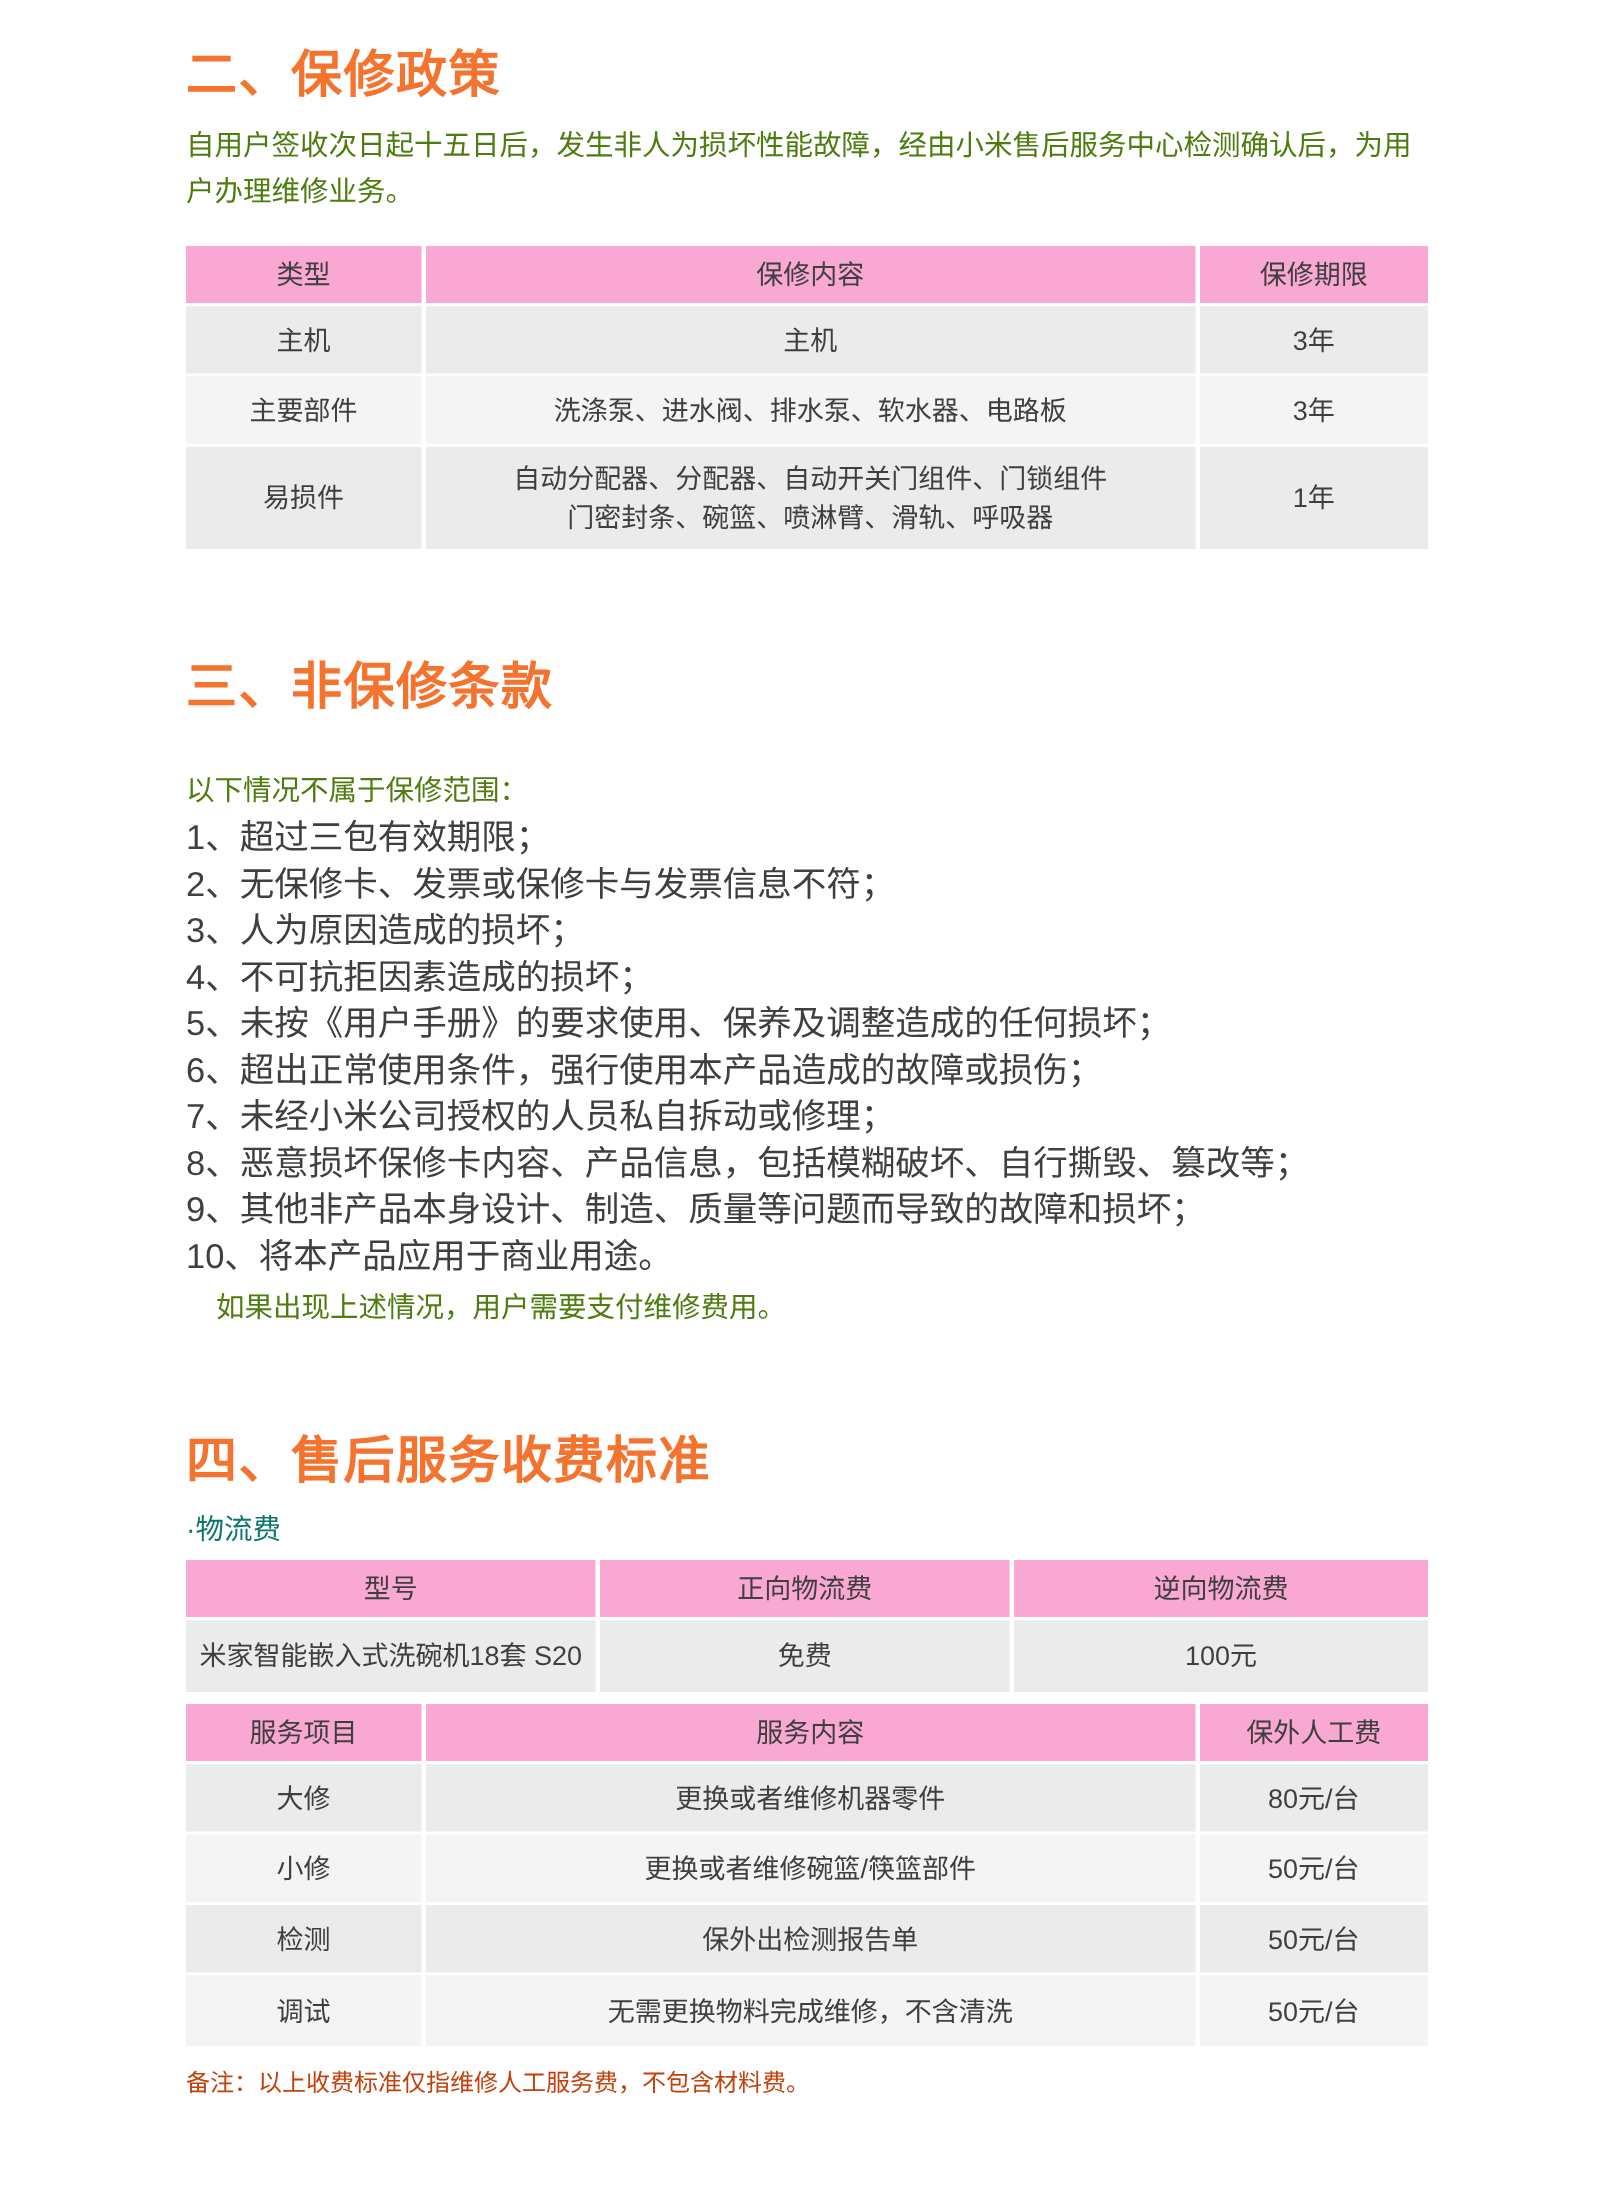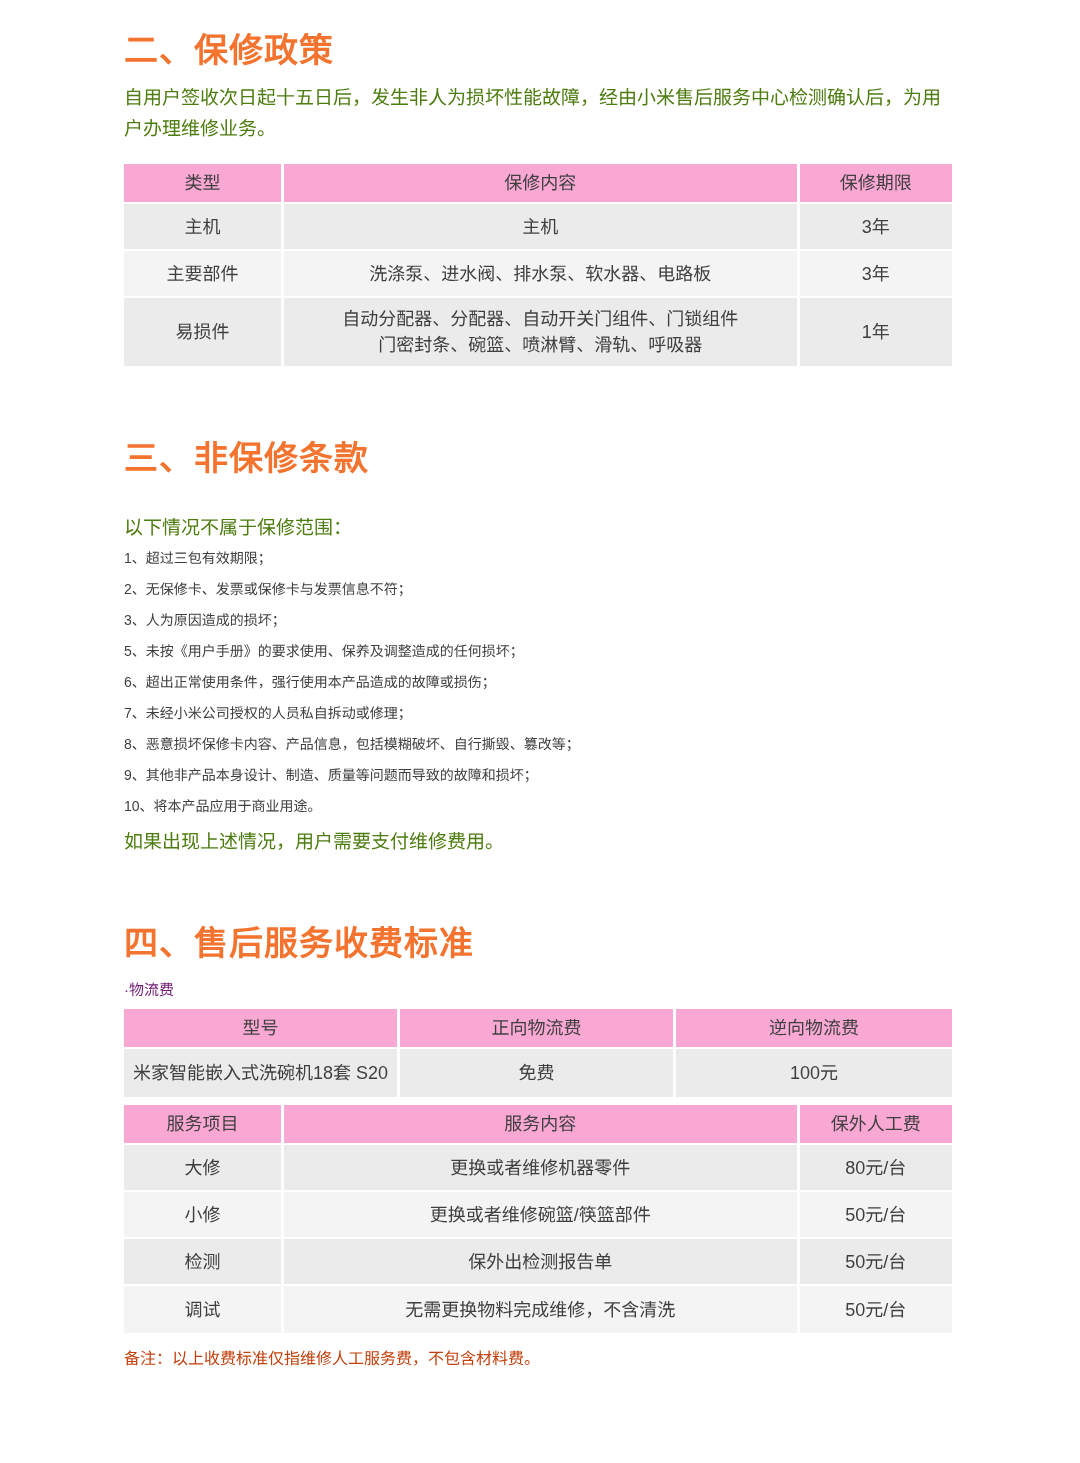--- a/index.html
+++ b/index.html
@@ -17,24 +17,24 @@
   }
   #h2-warranty { margin-top:30px; }
   #h2-nonwarranty { margin-top:72px; }
   #h2-fees { margin-top:66px; }
 
   .body-text { font-size:19px; line-height:31px; color:#4d7c0f; }
   .intro { margin-top:12px; }
   .intro3 { margin-top:34px; }
 
   ul.cond-list { list-style:none; margin-top:0; }
-  ul.cond-list li { font-size:14px; line-height:31px; color:#3f3f3f; }
-  .outro { margin-top:4px; }
+  ul.cond-list li { font-size:23px; line-height:31px; color:#3f3f3f; }
+  .outro { margin-top:4px;margin-left:20px; }
 
-  .sub-label { margin-top:14px; font-size:15px; line-height:26px; color:#701a75; }
+  .sub-label { margin-top:14px; font-size:19px; line-height:26px; color:#0f766e; }
   .sub-label.labor { margin-top:42px; }
 
   table.gtable {
     width:828px; border-collapse:separate; border-spacing:0;
     table-layout:fixed; text-align:center;
   }
   .t-warranty { margin-top:20px; }
   .t-logistics { margin-top:6px; }
   .t-labor { margin-top:8px; }
 
@@ -106,20 +106,21 @@
   </table>
 
   <h2 class="sec-heading" id="h2-nonwarranty">三、非保修条款</h2>
 
   <p class="body-text intro3">以下情况不属于保修范围：</p>
 
   <ul class="cond-list">
     <li>1、超过三包有效期限；</li>
     <li>2、无保修卡、发票或保修卡与发票信息不符；</li>
     <li>3、人为原因造成的损坏；</li>
+    <li>4、不可抗拒因素造成的损坏；</li>
     <li>5、未按《用户手册》的要求使用、保养及调整造成的任何损坏；</li>
     <li>6、超出正常使用条件，强行使用本产品造成的故障或损伤；</li>
     <li>7、未经小米公司授权的人员私自拆动或修理；</li>
     <li>8、恶意损坏保修卡内容、产品信息，包括模糊破坏、自行撕毁、篡改等；</li>
     <li>9、其他非产品本身设计、制造、质量等问题而导致的故障和损坏；</li>
     <li>10、将本产品应用于商业用途。</li>
   </ul>
 
   <p class="body-text outro">如果出现上述情况，用户需要支付维修费用。</p>
 

